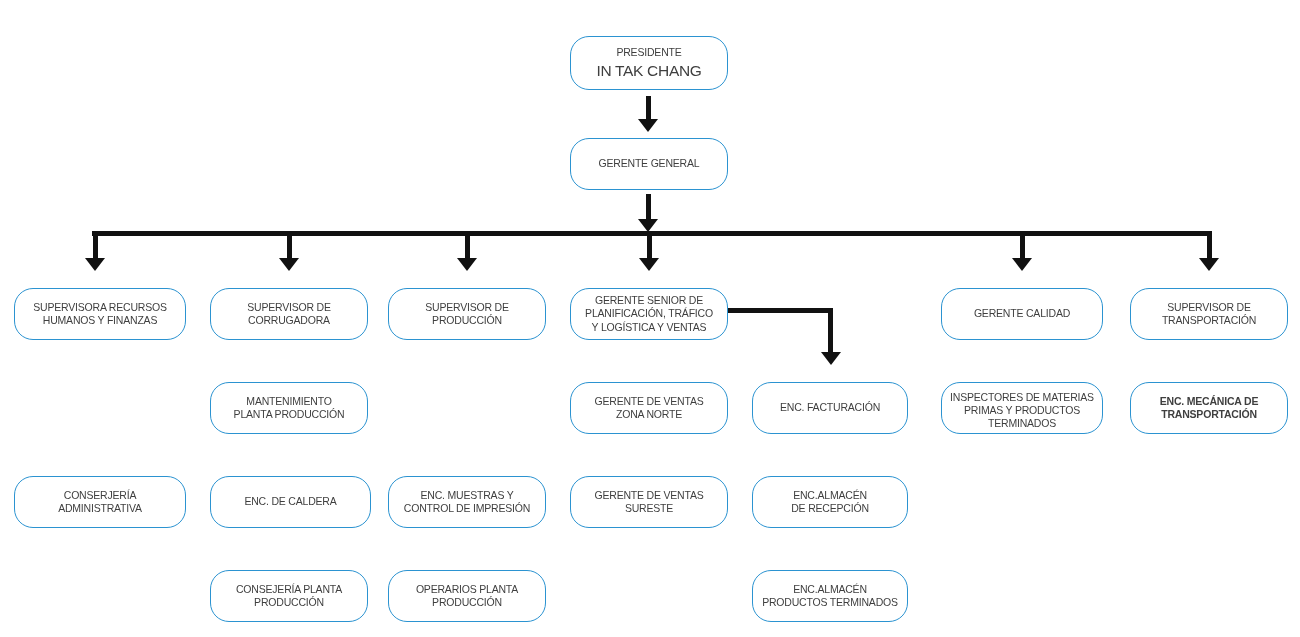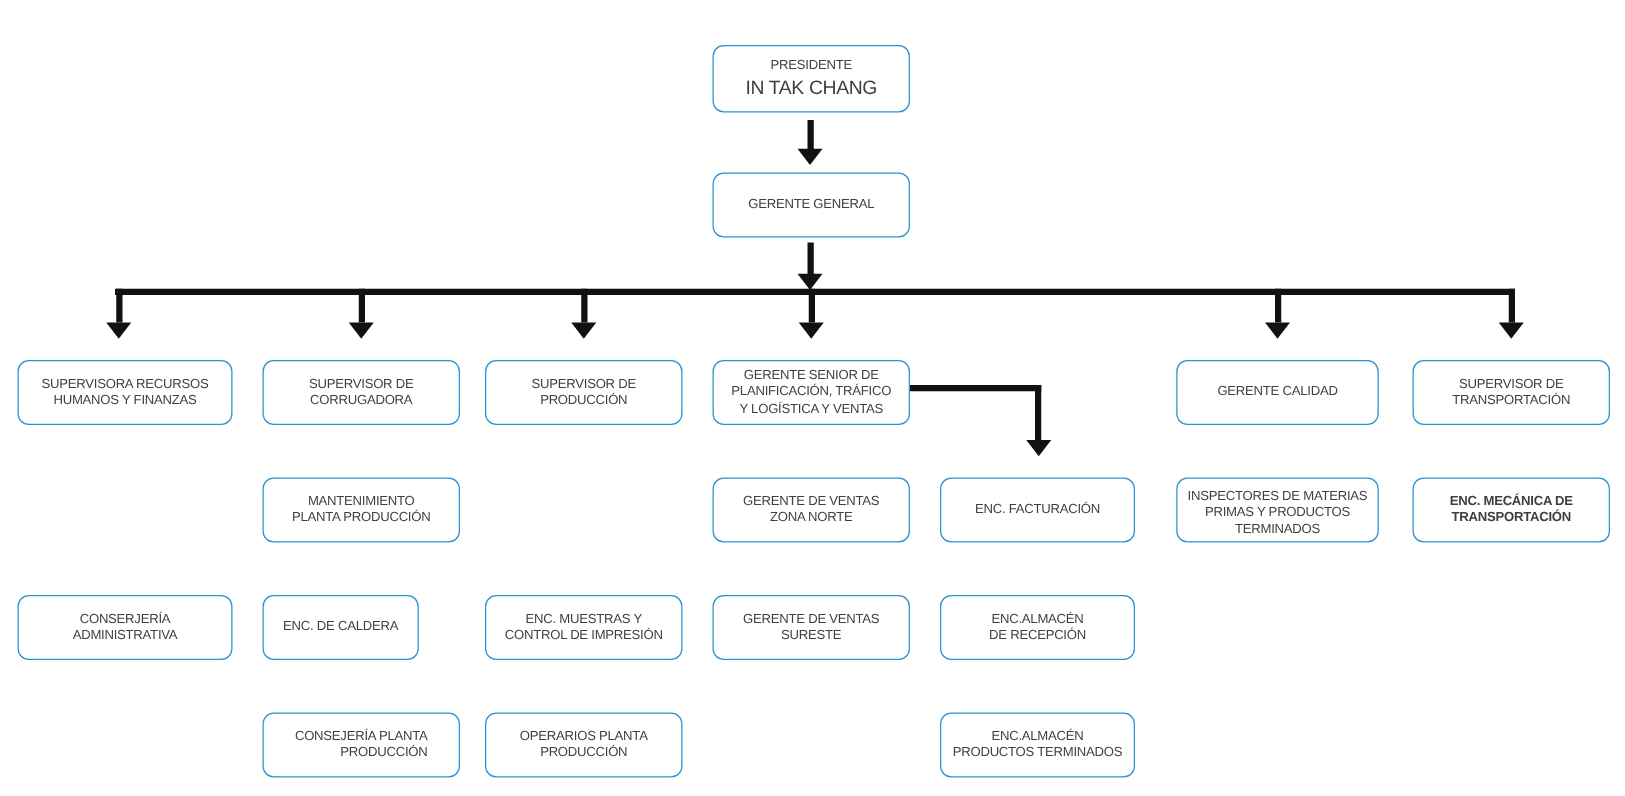--- a/index.html
+++ b/index.html
@@ -8,21 +8,21 @@
     width:1300px;height:637px;
     background:#fff;
     font-family:"Liberation Sans",sans-serif;
     overflow:hidden;
   }
   
   .node{
     position:absolute;
     background:#fff;
     border:1.5px solid var(--accent);
-    border-radius:9px;
+    border-radius:19px;
     display:flex;flex-direction:column;
     align-items:center;justify-content:center;
     text-align:center;
     color:var(--text);
     font-size:10.5px;
     line-height:1.25;
     letter-spacing:-0.2px;
     padding:3px 6px;
     box-sizing:border-box;
   }
@@ -135,37 +135,37 @@
   </div>
   <div class="node" style="left:1130px;top:382px;width:158px;height:52px;font-weight:bold;">
     <span class="label">ENC. MECÁNICA DE
 TRANSPORTACIÓN</span>
   </div>
 
   <div class="node" style="left:14px;top:476px;width:172px;height:52px;">
     <span class="label">CONSERJERÍA
 ADMINISTRATIVA</span>
   </div>
-  <div class="node" style="left:210px;top:476px;width:125px;height:52px;text-align:center;">
+  <div class="node" style="left:210px;top:476px;width:161px;height:52px;text-align:center;">
     <span class="label">ENC. DE CALDERA</span>
   </div>
   <div class="node" style="left:388px;top:476px;width:158px;height:52px;">
     <span class="label">ENC. MUESTRAS Y
 CONTROL DE IMPRESIÓN</span>
   </div>
   <div class="node" style="left:570px;top:476px;width:158px;height:52px;">
     <span class="label">GERENTE DE VENTAS
 SURESTE</span>
   </div>
   <div class="node" style="left:752px;top:476px;width:156px;height:52px;">
     <span class="label">ENC.ALMACÉN
 DE RECEPCIÓN</span>
   </div>
 
-  <div class="node" style="left:210px;top:570px;width:158px;height:52px;text-align:right;">
+  <div class="node" style="left:210px;top:570px;width:158px;height:52px;">
     <span class="label">CONSEJERÍA PLANTA
 PRODUCCIÓN</span>
   </div>
   <div class="node" style="left:388px;top:570px;width:158px;height:52px;">
     <span class="label">OPERARIOS PLANTA
 PRODUCCIÓN</span>
   </div>
   <div class="node" style="left:752px;top:570px;width:156px;height:52px;">
     <span class="label">ENC.ALMACÉN
 PRODUCTOS TERMINADOS</span>

